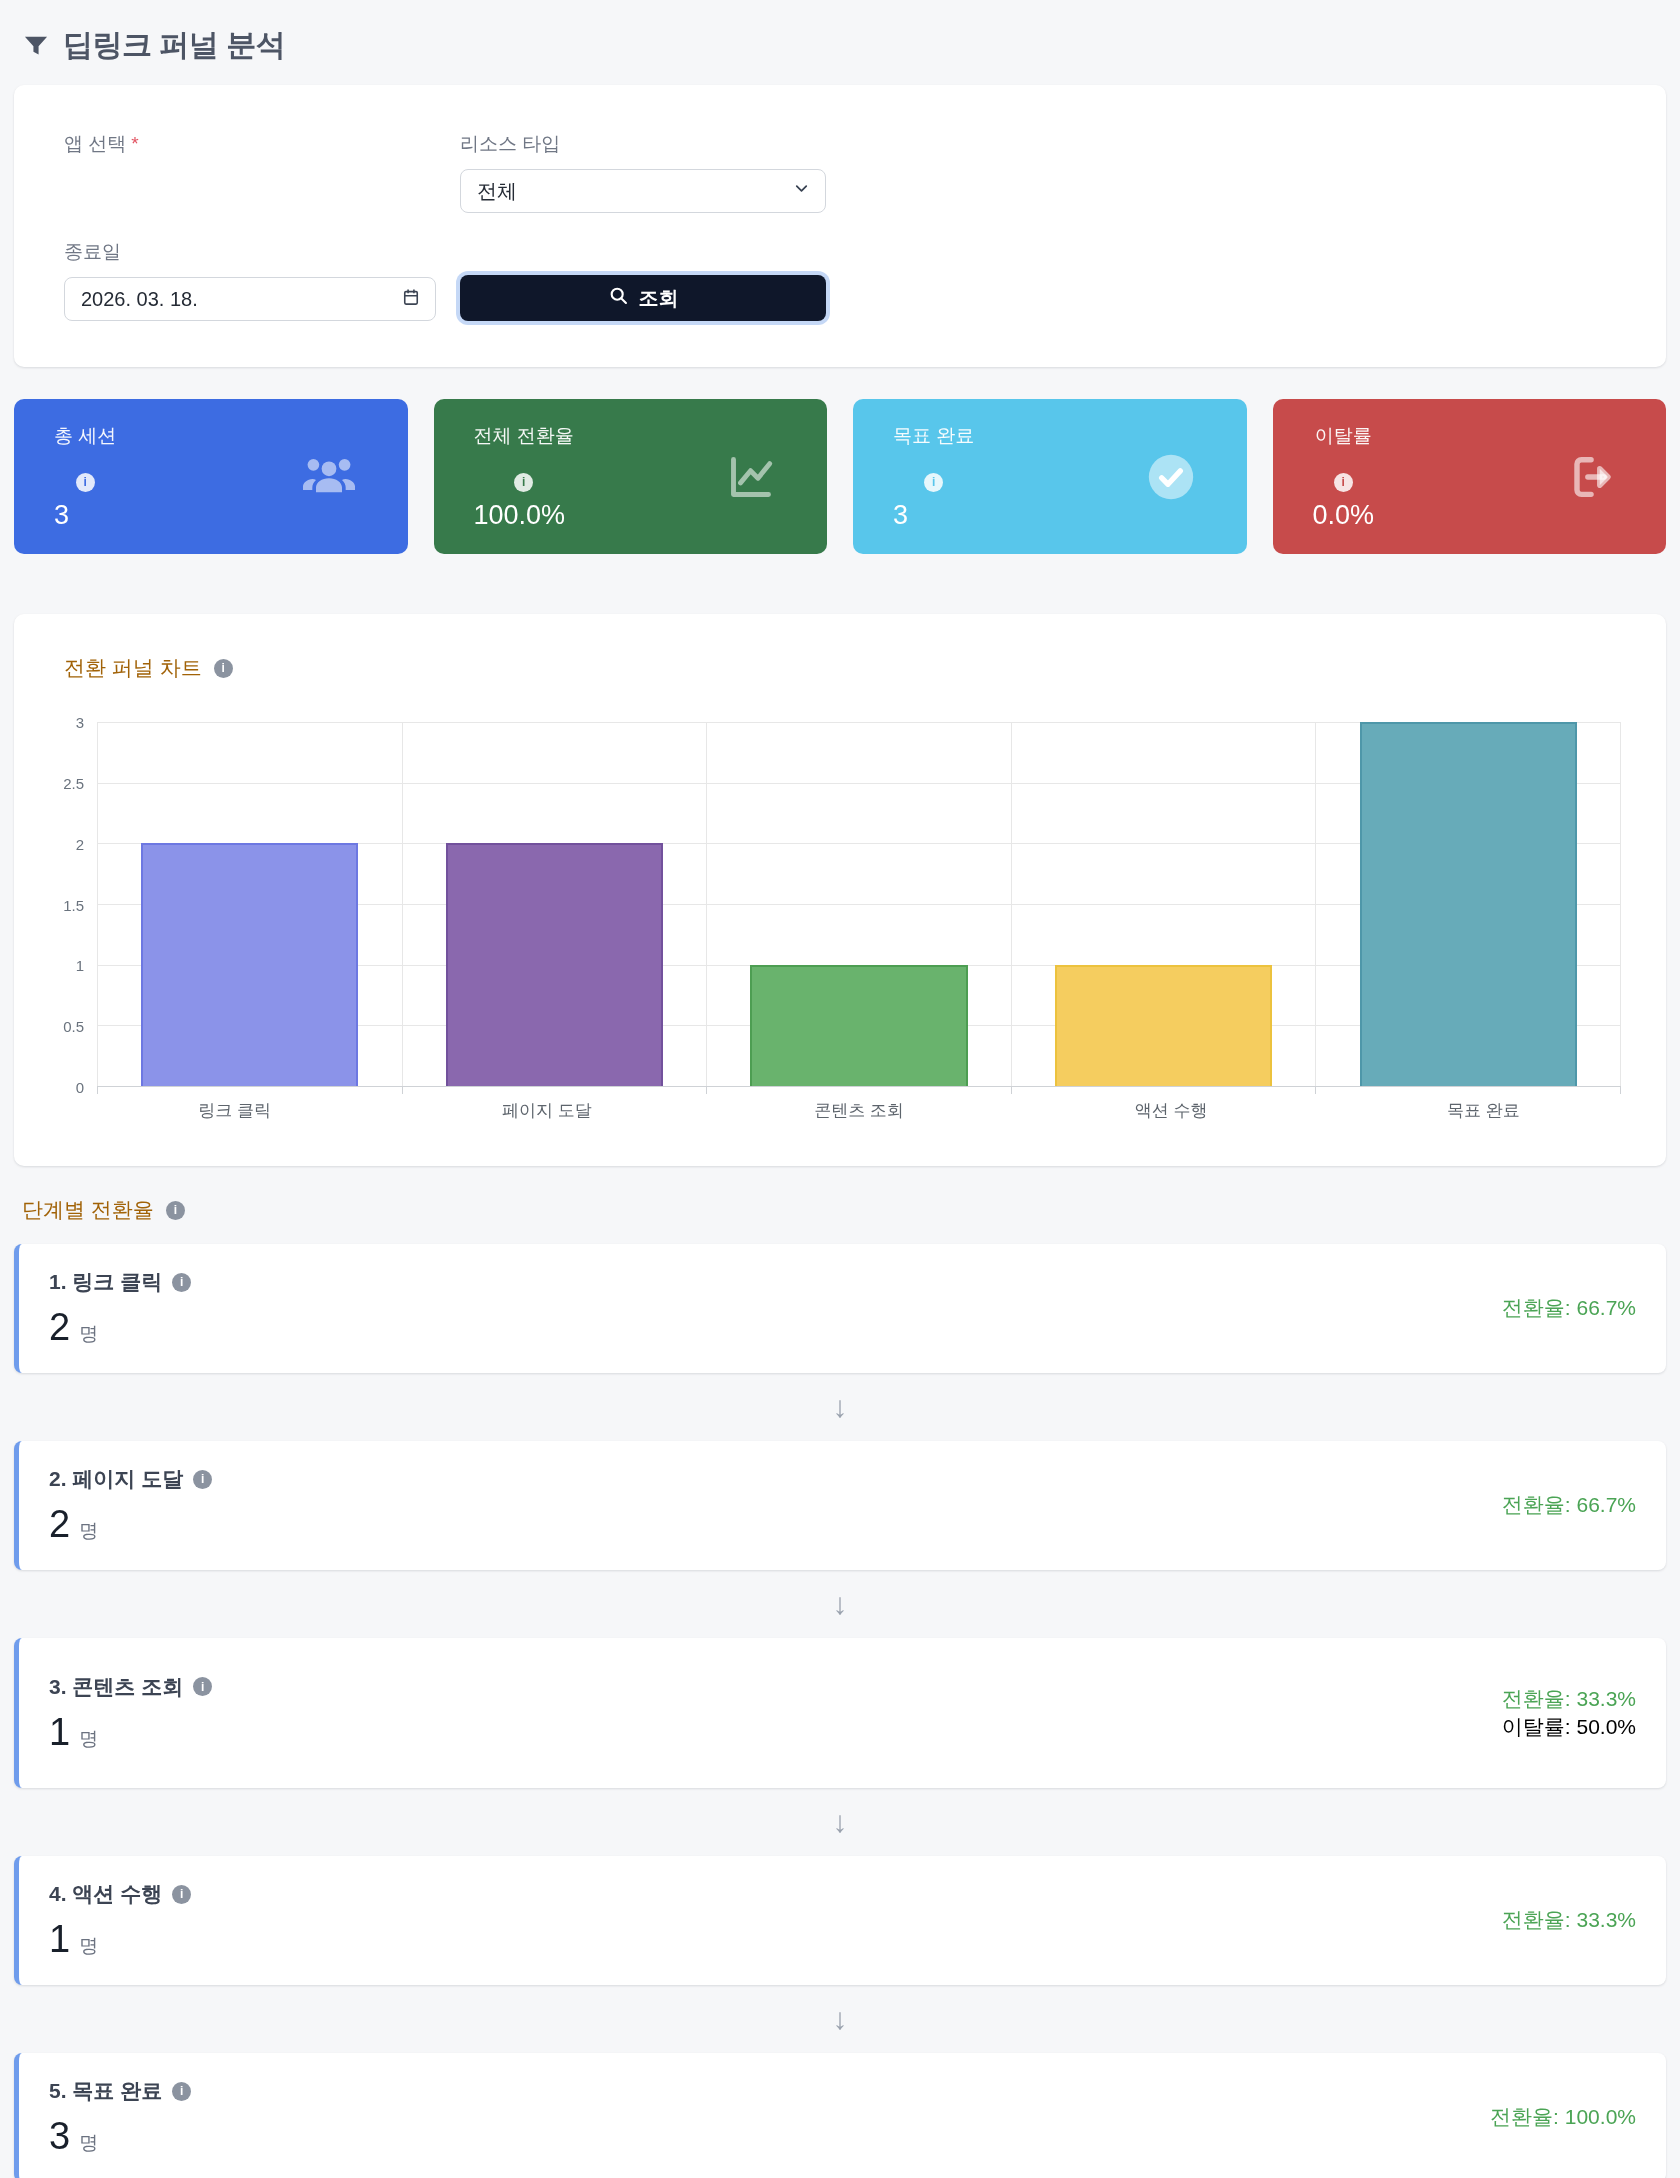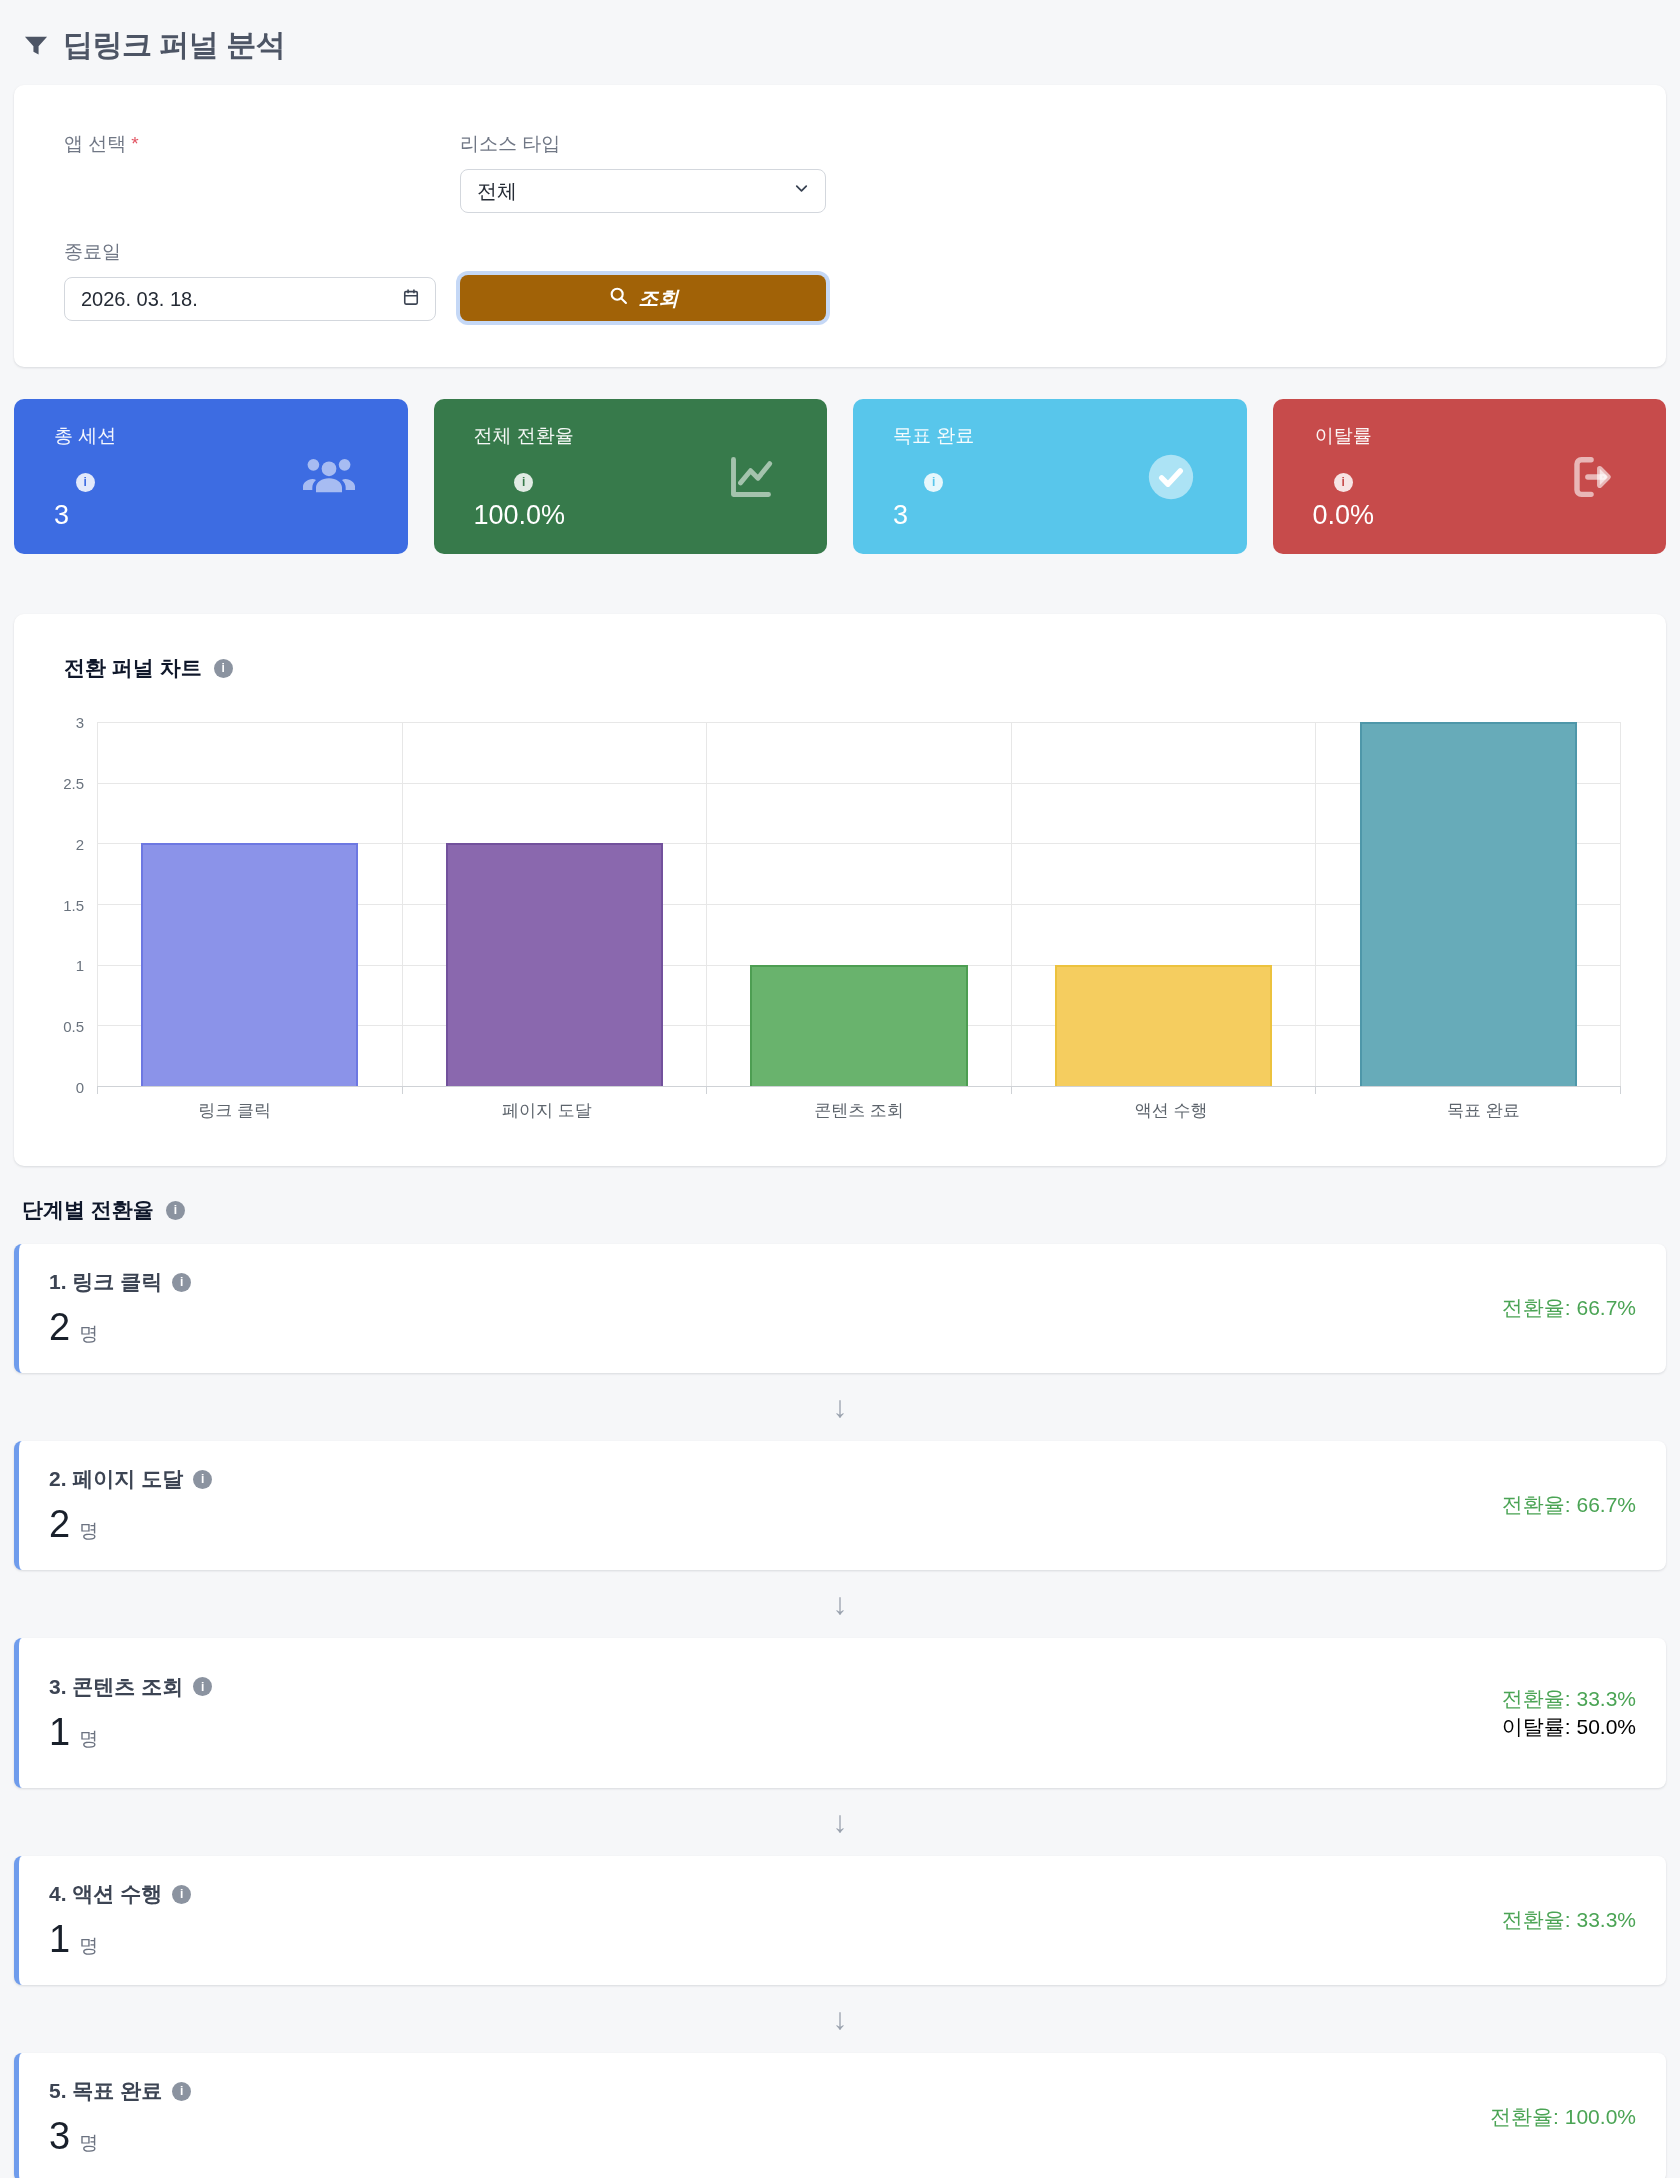--- a/index.html
+++ b/index.html
@@ -57,21 +57,21 @@
     display:inline-flex; align-items:center; justify-content:center;
     width:19px; height:19px; border-radius:50%;
     font-size:12px; font-weight:700; font-style:normal; cursor:pointer; flex:0 0 auto;
   }
   .info-icon.gray { background:#8b93a0; color:#fff; }
   .info-icon.inverse { background:rgba(255,255,255,.85); }
 
   
   .chart-card { padding:40px 0 44px; margin-bottom:30px; }
   .chart-title-row { display:flex; align-items:center; gap:12px; padding-left:50px; margin-bottom:40px; }
-  .chart-title-row h2, .steps-title-row h2 { font-size:21px; font-weight:700; color:#0f172a; }
+  .chart-title-row h2, .steps-title-row h2 { font-size:21px; font-weight:400; color:#a16207; }
   .chart-grid { display:grid; grid-template-columns:83px 1fr; padding-right:45px; }
   .y-axis { position:relative; height:365px; }
   .y-tick { position:absolute; right:13px; transform:translateY(-50%); font-size:15px; color:#6a737e; }
   .plot { position:relative; height:365px; border-left:1px solid #e7e7e7; border-bottom:1px solid #cfd2d6; }
   .plot::before { content:""; position:absolute; left:-1px; bottom:-8px; width:1px; height:8px; background:#cfd2d6; }
   .hgrid { position:absolute; left:0; right:0; height:1px; background:#e7e7e7; }
   .cols { position:absolute; inset:0; display:flex; }
   .col { flex:1; position:relative; border-right:1px solid #e7e7e7; display:flex; align-items:flex-end; justify-content:center; }
   .col::after { content:""; position:absolute; right:-1px; bottom:-8px; width:1px; height:8px; background:#cfd2d6; }
   .bar { width:71.5%; border-style:solid; border-width:2px 2px 0 2px; }
@@ -142,21 +142,21 @@
           <span>
             <svg width="20" height="20" viewBox="0 0 24 24" fill="none" stroke="#3c4453" stroke-width="1.9">
                 <rect x="4.5" y="5.5" width="15" height="15" rx="1.5"></rect>
                 <path d="M8.5 3v4.5M15.5 3v4.5M4.5 10.5h15"></path>
               </svg>
           </span>
         </div>
       </div>
 
       <div class="field btn-cell">
-        <button class="search-btn" id="search-btn" style="background: #a16207; font-style: italic;">
+        <button class="search-btn" id="search-btn" style="background: #0f172a;">
           <span>
             <svg width="21" height="21" viewBox="0 0 24 24" fill="none" stroke="#fff" stroke-width="2.4" stroke-linecap="round">
                 <circle cx="10.5" cy="10.5" r="6.3"></circle>
                 <path d="M15.3 15.3 20.5 20.5"></path>
               </svg>
           </span>
           <span>조회</span>
         </button>
       </div>
     </div>

